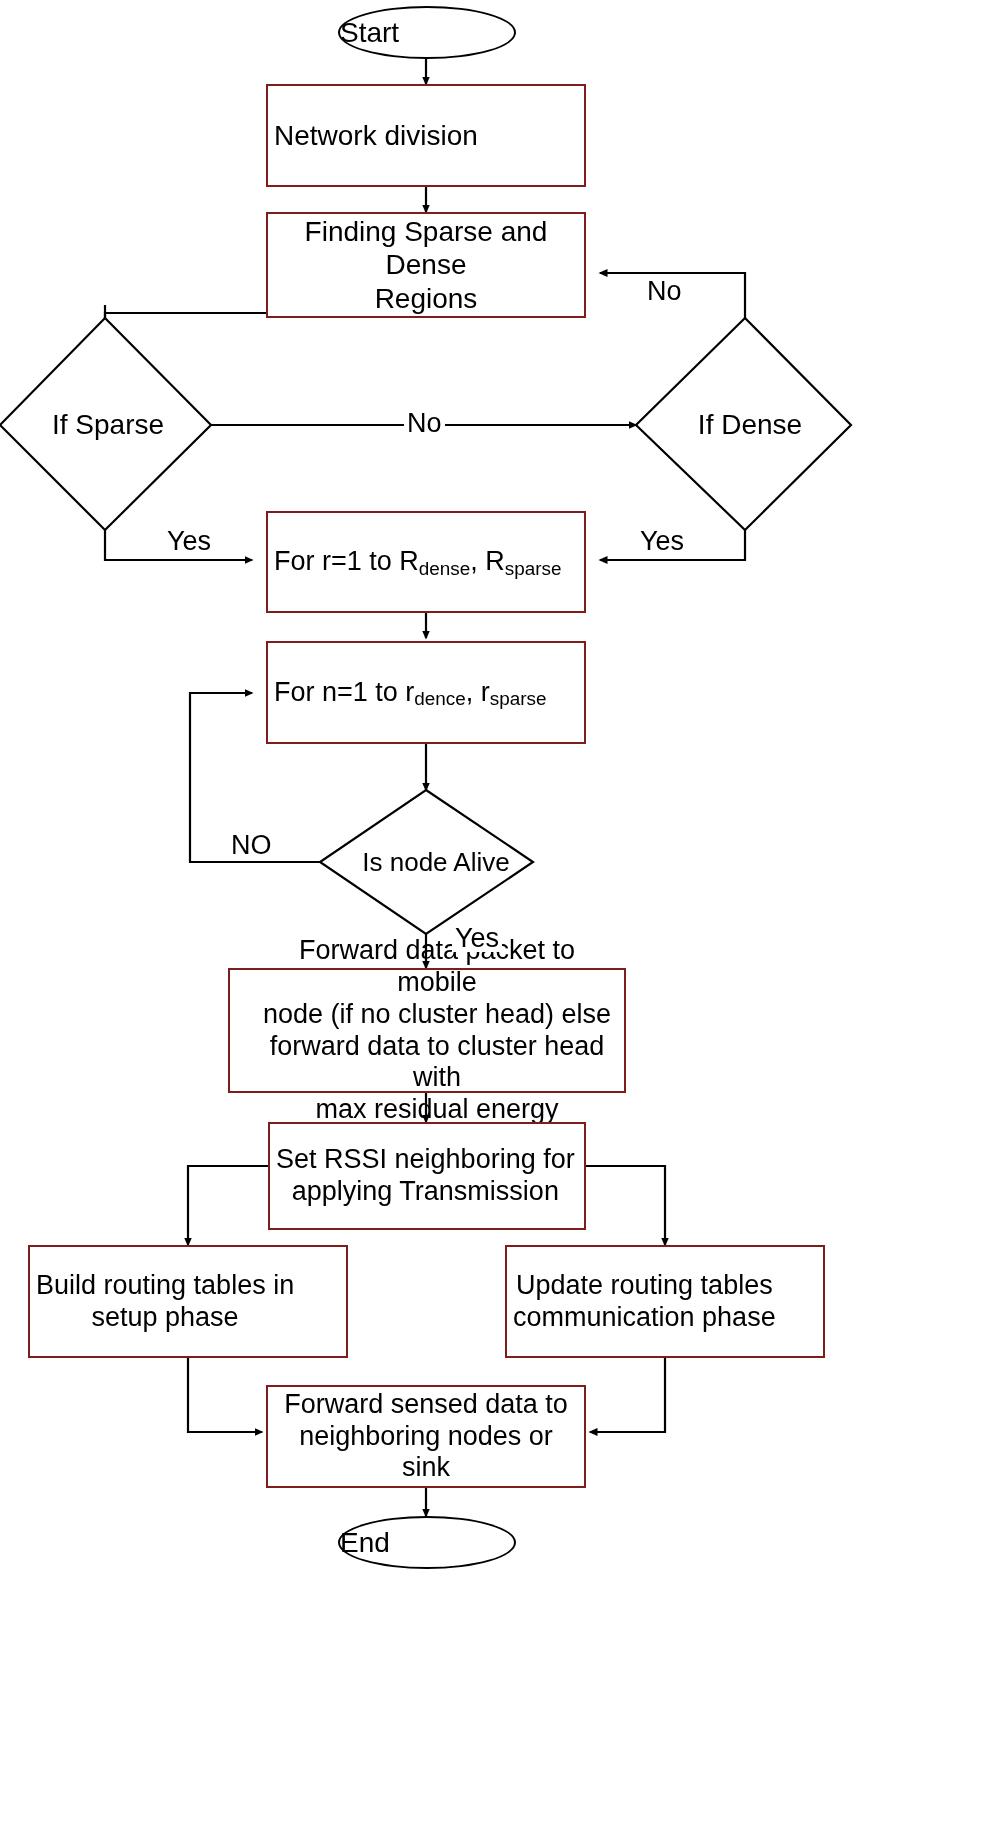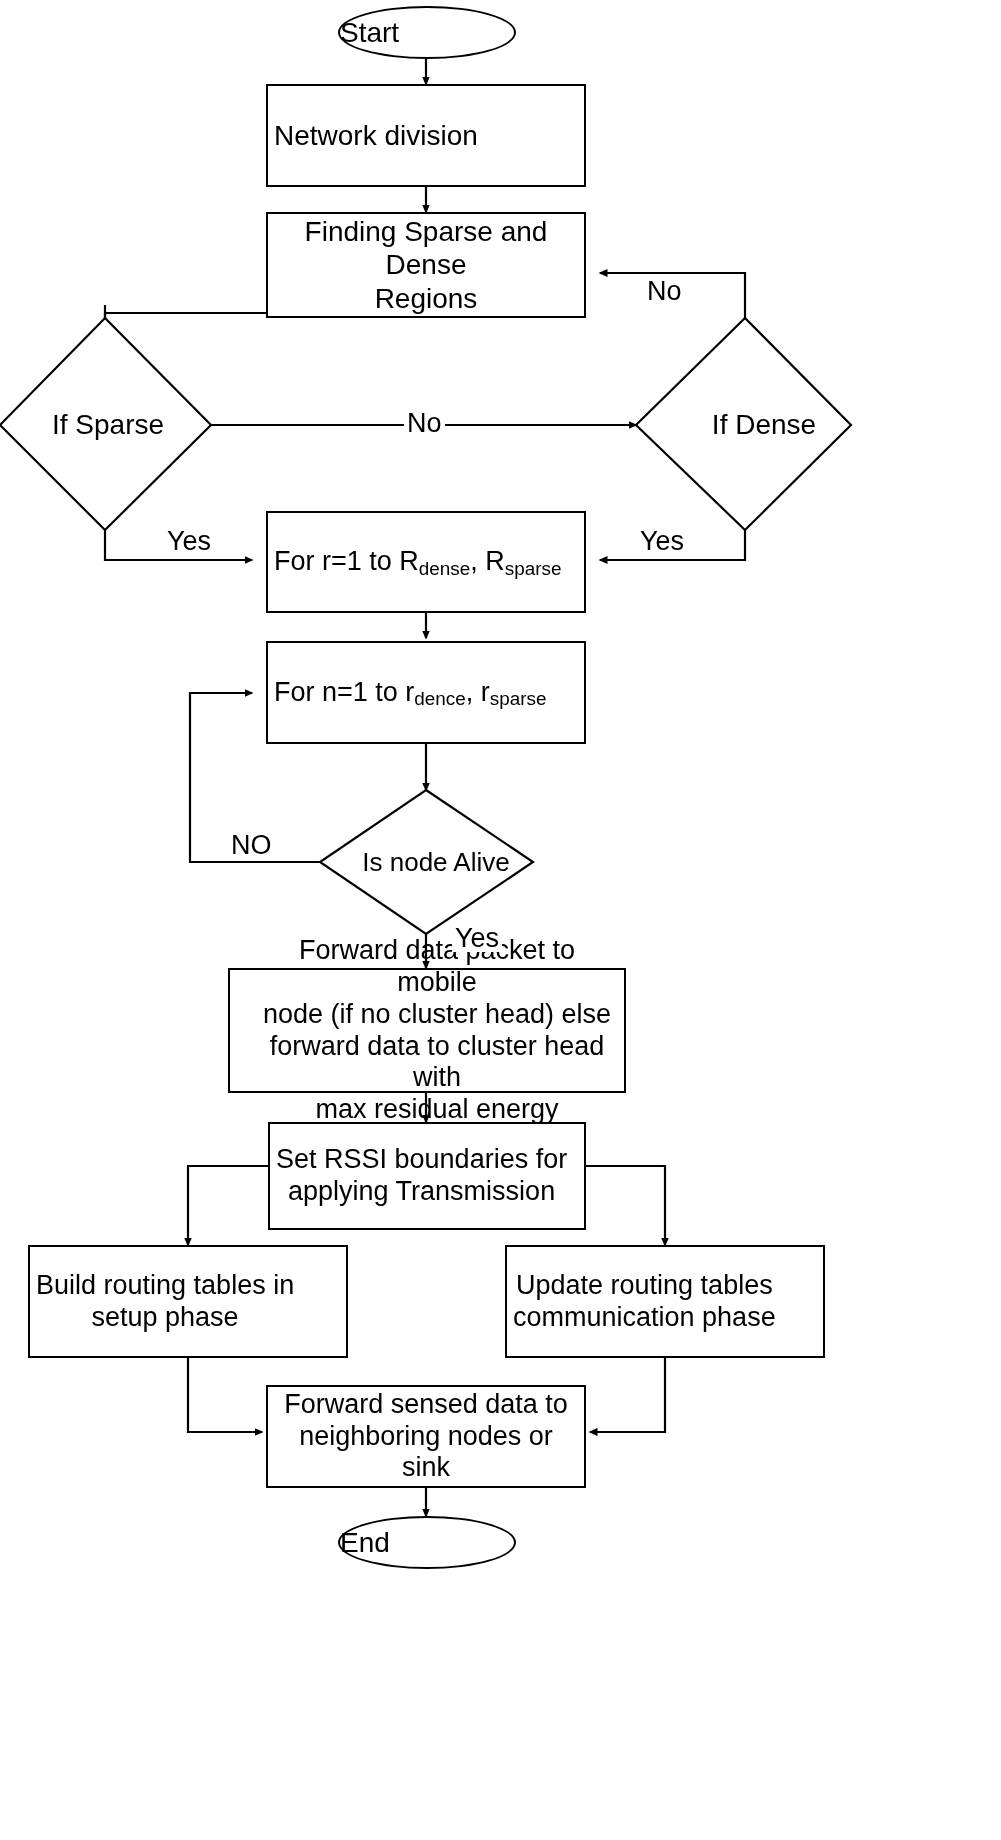--- a/index.html
+++ b/index.html
@@ -1,20 +1,20 @@
 <!DOCTYPE html>
 <html><head>
 <meta charset="utf-8">
 <style>
   html,body{margin:0;padding:0;background:#ffffff;}
   body{font-family:"Liberation Sans","DejaVu Sans",sans-serif;}
   #stage{position:relative;width:1001px;height:1840px;background:#fff;overflow:hidden;}
   svg.layer{position:absolute;left:0;top:0;width:1001px;height:1840px;}
   .node{position:absolute;box-sizing:border-box;display:flex;align-items:center;text-align:center;color:#000;}
-  .box{border:2px solid #000000;background:#fff;}
+  .box{border:2px solid #7f1d1d;background:#fff;}
   .box .txt{line-height:1.18;padding:2px 6px;}
   .term{border:2px solid #000;background:#fff;border-radius:50%/50%;}
   .dmd-label{position:absolute;display:flex;align-items:center;justify-content:center;text-align:center;color:#000000;pointer-events:none;}
   .edge-label{position:absolute;color:#000;background:#fff;padding:0 3px;line-height:1;white-space:nowrap;}
   .f28{font-size:28px;}
   .f27{font-size:27px;}
   .f26{font-size:26px;}
   sub{font-size:0.70em;vertical-align:baseline;position:relative;top:0.25em;}
 </style>
 </head>
@@ -108,21 +108,21 @@
     <div class="txt">
       <div>Forward data packet to mobile</div>
       <div>node (if no cluster head) else</div>
       <div>forward data to cluster head with</div>
       <div>max residual energy</div>
     </div>
   </div>
 
   <div class="node box f27" style="left:268px;top:1122px;width:318px;height:108px;">
     <div class="txt">
-      <div>Set RSSI boundaries for</div>
+      <div>Set RSSI neighboring for</div>
       <div>applying Transmission</div>
     </div>
   </div>
 
   <div class="node box f27" style="left:28px;top:1245px;width:320px;height:113px;">
     <div class="txt">
       <div>Build routing tables in</div>
       <div>setup phase</div>
     </div>
   </div>
@@ -138,21 +138,21 @@
     <div class="txt">
       <div>Forward sensed data to</div>
       <div>neighboring nodes or sink</div>
     </div>
   </div>
 
   <div class="dmd-label f28" style="left:18px;top:405px;width:180px;height:40px;">
     <span>If Sparse</span>
   </div>
 
-  <div class="dmd-label f28" style="left:674px;top:405px;width:180px;height:40px;">
+  <div class="dmd-label f28" style="left:660px;top:405px;width:180px;height:40px;">
     <span>If Dense</span>
   </div>
 
   <div class="dmd-label f26" style="left:336px;top:843px;width:200px;height:38px;">
     <span>Is node Alive</span>
   </div>
 
   <div class="edge-label f27" style="left:404px;top:410px;">
     <span>No</span>
   </div>

